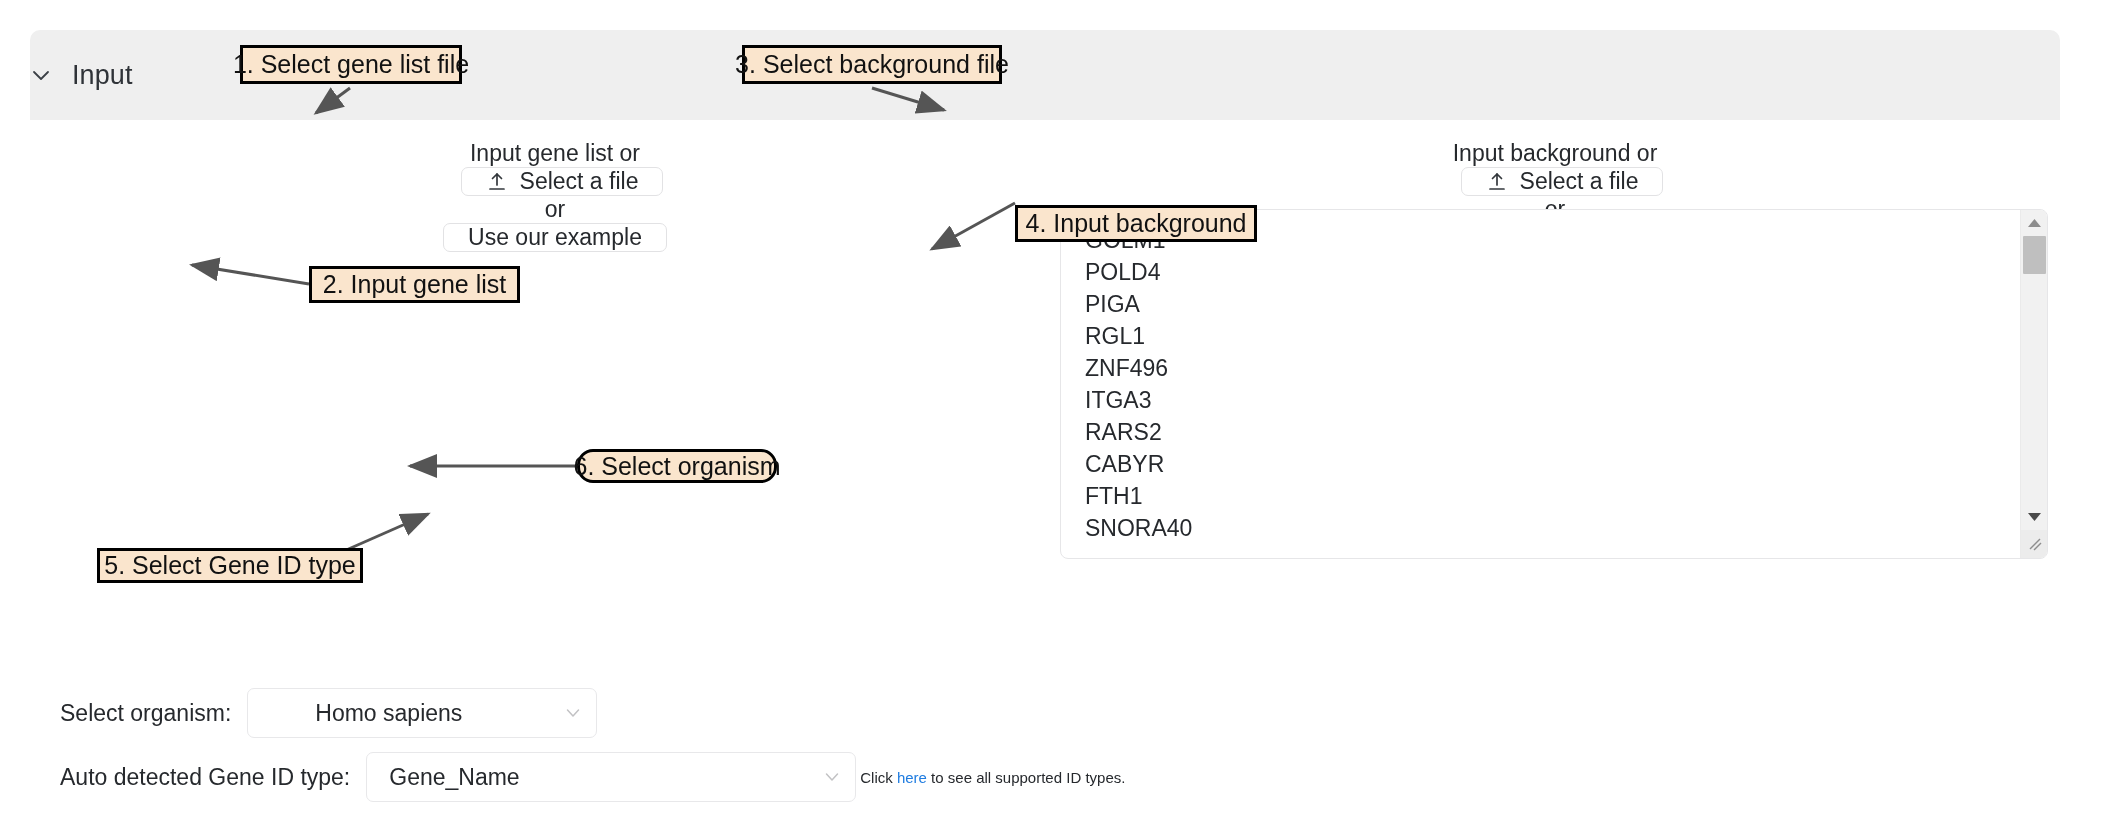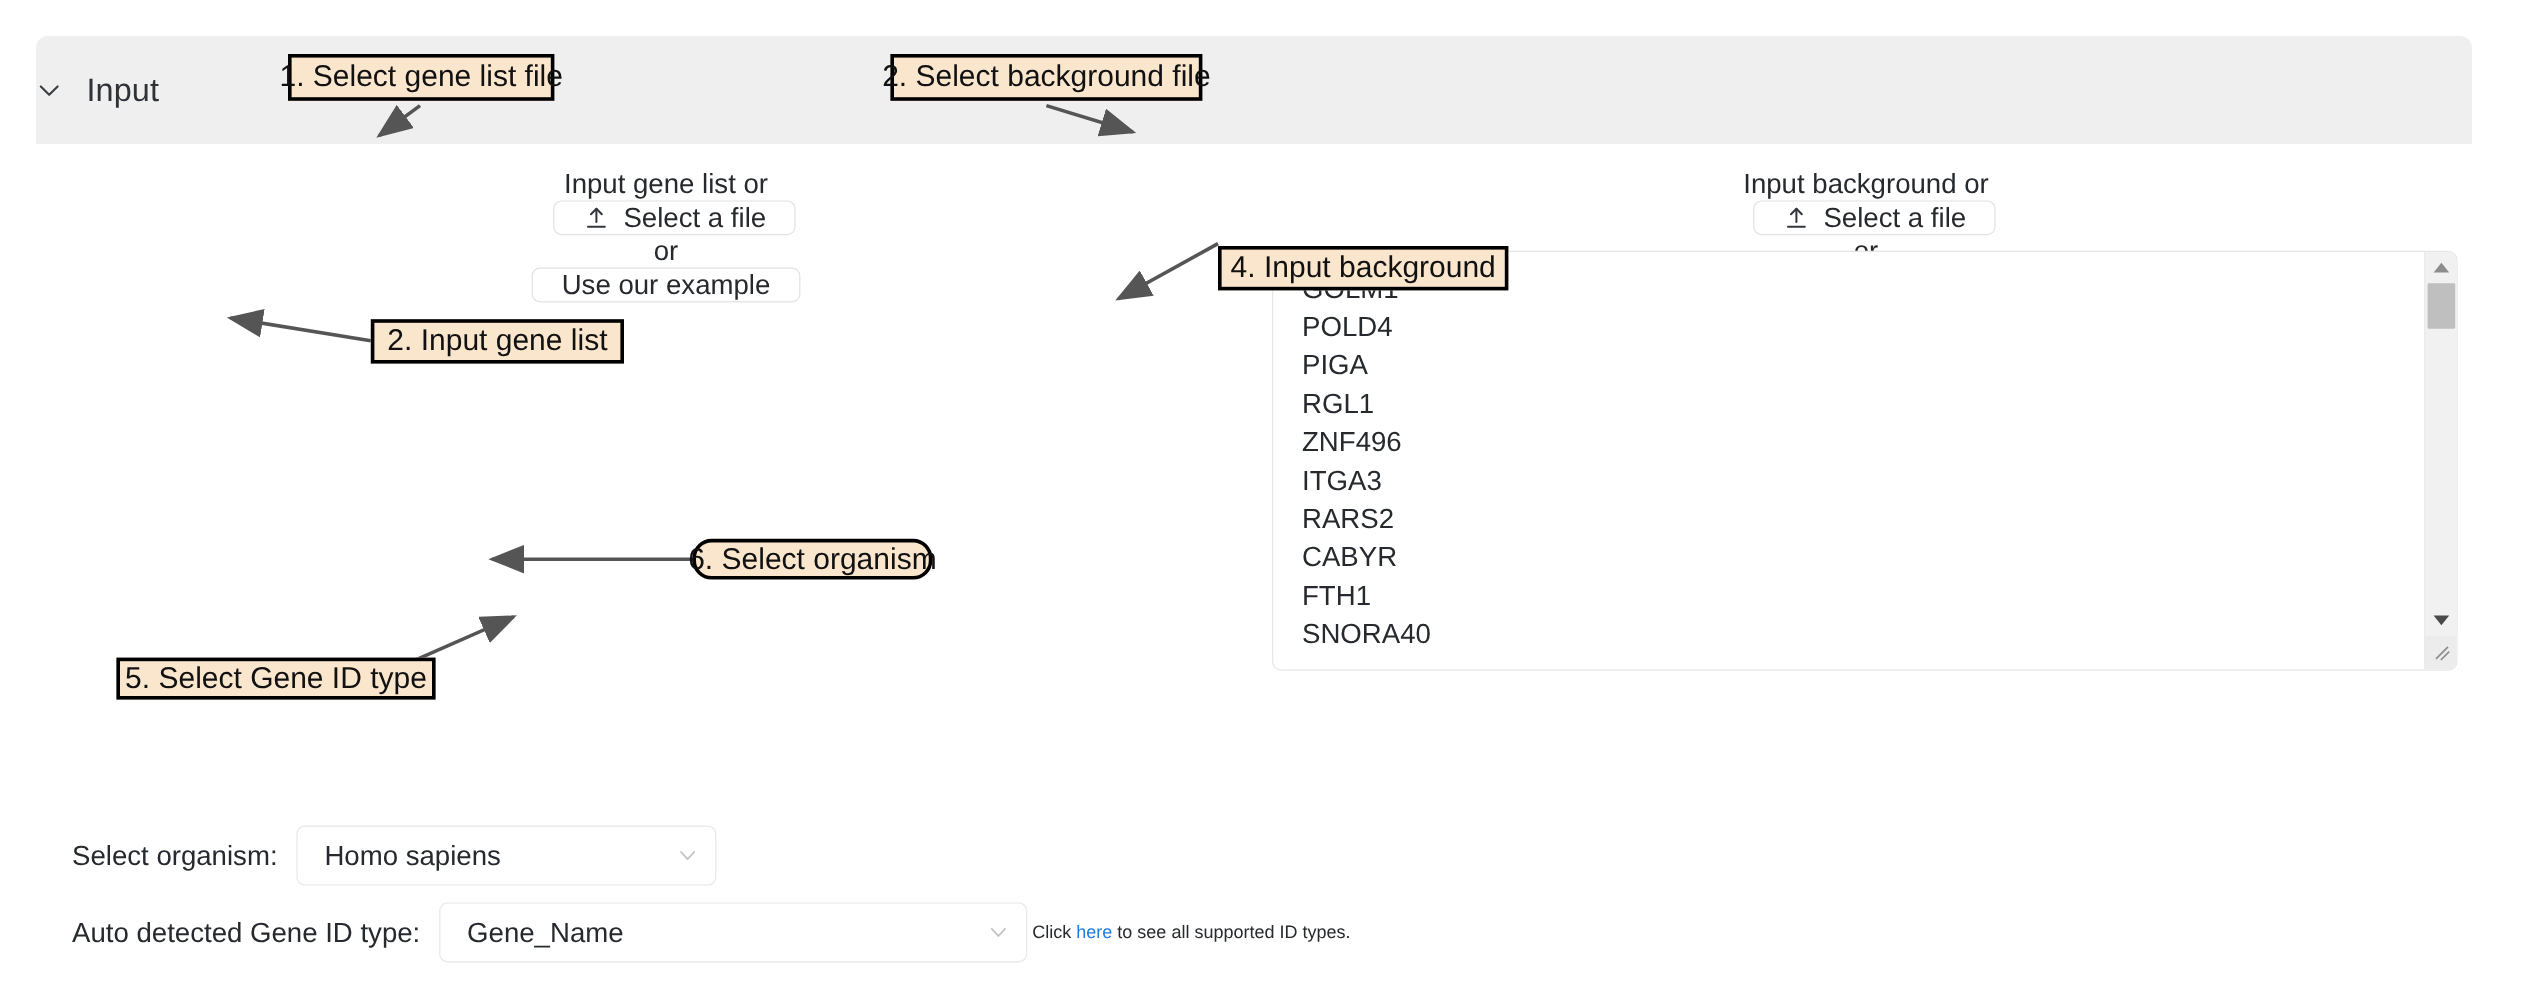--- a/index.html
+++ b/index.html
@@ -208,21 +208,21 @@
   }
   .select-box .sel-chevron {
     position: absolute;
     right: 14px;
     top: 50%;
     transform: translateY(-50%);
     width: 18px;
     height: 18px;
   }
   .select-box .sel-chevron svg { display: block; }
-  .select-organism { width: 350px; margin-left: 16px; }
+  .select-organism { width: 350px; margin-left: 16px; padding-left: 45px; }
   .select-idtype   { width: 490px; margin-left: 16px; }
 
   .hint-text {
     font-size: 15px;
     color: #26292d;
     margin-left: 4px;
     white-space: nowrap;
   }
   .hint-text a {
     color: #1f7ce0;
@@ -394,21 +394,21 @@
 
   <line x1="577" y1="466" x2="410" y2="466" stroke="#555555" stroke-width="3" marker-end="url(#ah)"></line>
 
   <line x1="319" y1="562" x2="428" y2="514" stroke="#555555" stroke-width="3" marker-end="url(#ah)"></line>
 </svg>
 
 <div class="callout callout-1">
   <span>1. Select gene list file</span>
 </div>
 <div class="callout callout-3">
-  <span>2. Select background file</span>
+  <span>3. Select background file</span>
 </div>
 <div class="callout callout-2">
   <span>2. Input gene list</span>
 </div>
 <div class="callout callout-4">
   <span>4. Input background</span>
 </div>
 <div class="callout callout-6">
   <span>6. Select organism</span>
 </div>

